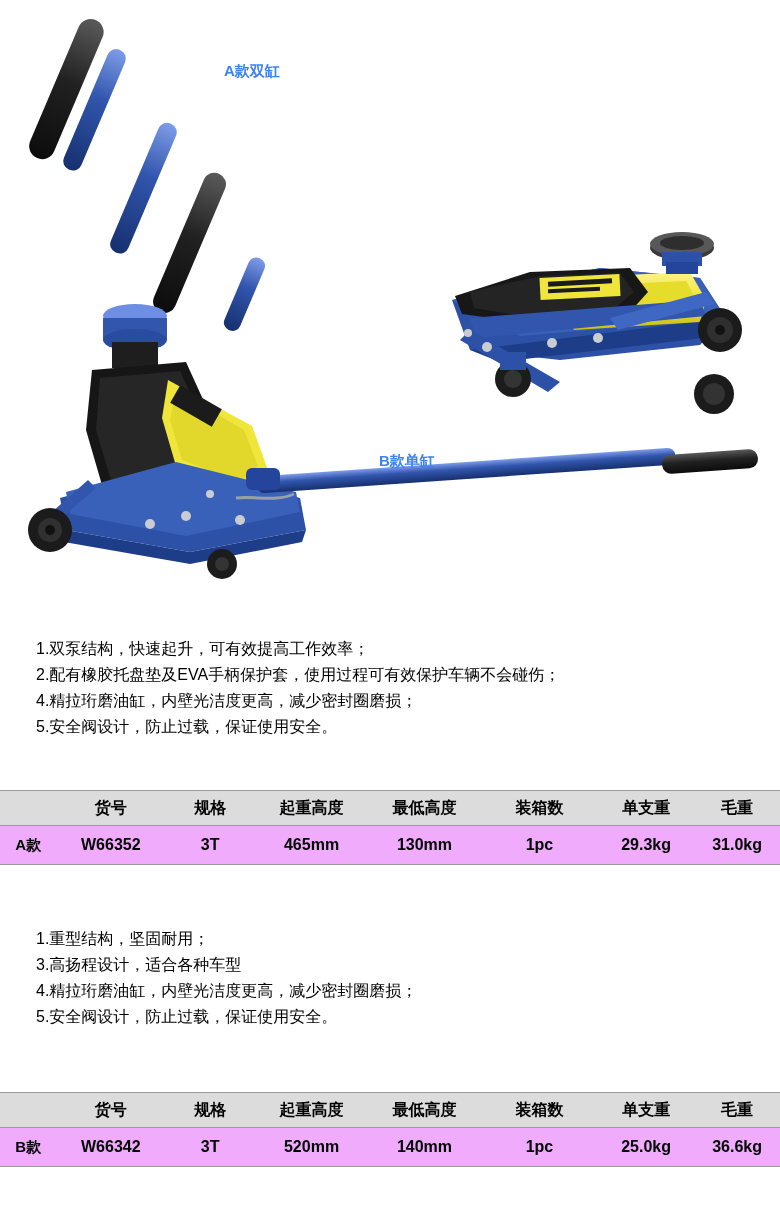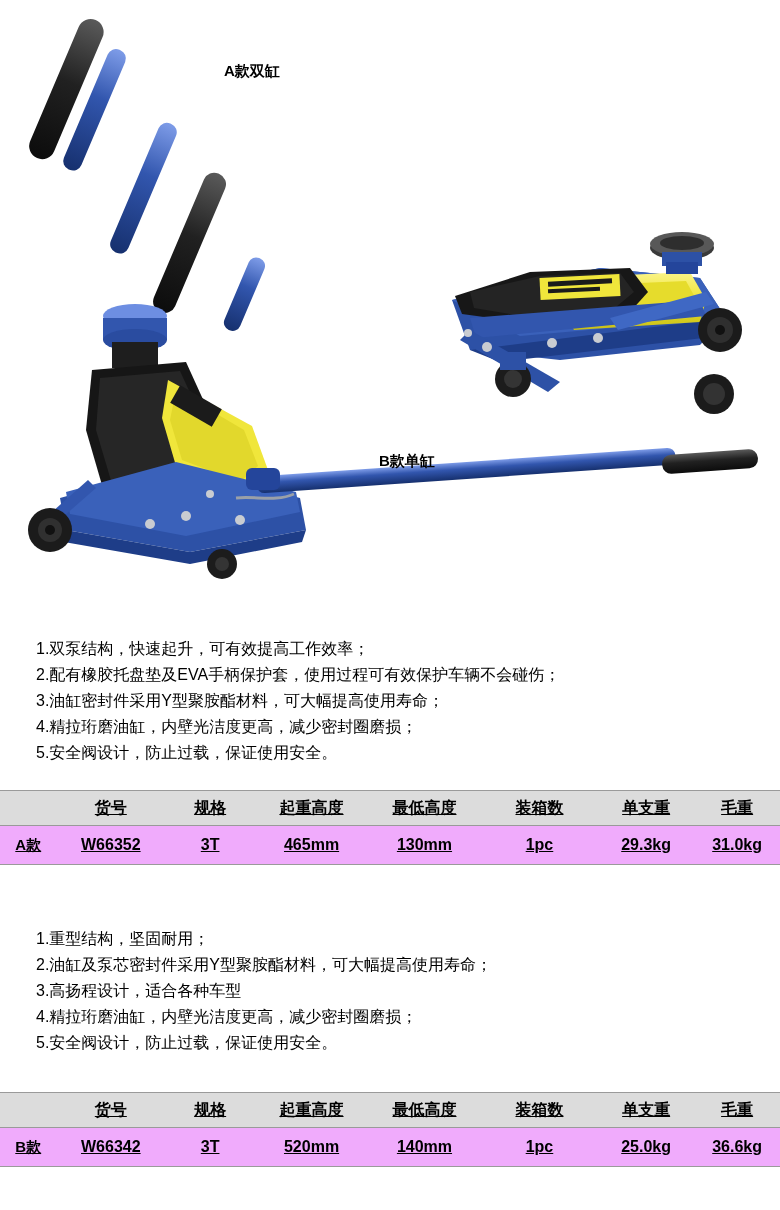--- a/index.html
+++ b/index.html
@@ -20,21 +20,21 @@
   .illustration {
     position: relative;
     width: 780px;
     height: 600px;
   }
 
   .caption {
     position: absolute;
     font-size: 15px;
     font-weight: bold;
-    color: #000000;
+    color: #3b82f6;
     white-space: nowrap;
   }
   .caption-a { left: 224px; top: 62px; }
   .caption-b { left: 367px; top: 452px; margin-left: 12px; }
 
   
   .jack-a { position: absolute; left: 0; top: 0; width: 780px; height: 420px; }
   .jack-b { position: absolute; left: 0; top: 230px; width: 780px; height: 360px; }
 
   
@@ -52,21 +52,20 @@
 
   
   .spec-block { position: absolute; left: 0; width: 780px; }
   .spec-a { top: 790px; }
   .spec-b { top: 1092px; }
 
   table.spec {
     border-collapse: collapse;
     width: 780px;
     table-layout: fixed;
-    text-decoration: underline;
   }
   table.spec th,
   table.spec td {
     text-align: center;
     font-size: 16px;
     font-weight: bold;
     padding: 0;
     height: 34px;
     vertical-align: middle;
   }
@@ -243,21 +242,20 @@
     </g>
   </svg>
 
   <div class="caption caption-a">A款双缸</div>
   <div class="caption caption-b">B款单缸</div>
 </div>
 
 <div class="features features-a">
   <div>1.双泵结构，快速起升，可有效提高工作效率；</div>
   <div>2.配有橡胶托盘垫及EVA手柄保护套，使用过程可有效保护车辆不会碰伤；</div>
-  <div>3.油缸密封件采用Y型聚胺酯材料，可大幅提高使用寿命；</div>
   <div>4.精拉珩磨油缸，内壁光洁度更高，减少密封圈磨损；</div>
   <div>5.安全阀设计，防止过载，保证使用安全。</div>
 </div>
 
 <div class="spec-block spec-a">
   <table class="spec">
     <thead>
       <tr>
         <th class="col-label"></th>
         <th class="col-code">货号</th>
@@ -279,21 +277,20 @@
         <td class="col-pack">1pc</td>
         <td class="col-net">29.3kg</td>
         <td class="col-gross">31.0kg</td>
       </tr>
     </tbody>
   </table>
 </div>
 
 <div class="features features-b">
   <div>1.重型结构，坚固耐用；</div>
-  <div>2.油缸及泵芯密封件采用Y型聚胺酯材料，可大幅提高使用寿命；</div>
   <div>3.高扬程设计，适合各种车型</div>
   <div>4.精拉珩磨油缸，内壁光洁度更高，减少密封圈磨损；</div>
   <div>5.安全阀设计，防止过载，保证使用安全。</div>
 </div>
 
 <div class="spec-block spec-b">
   <table class="spec">
     <thead>
       <tr>
         <th class="col-label"></th>

